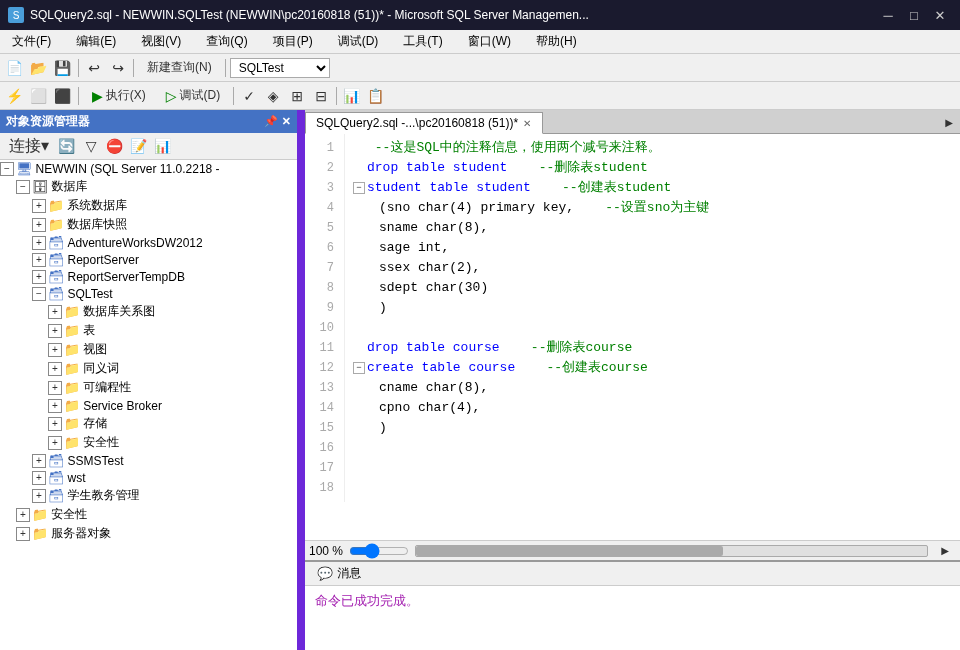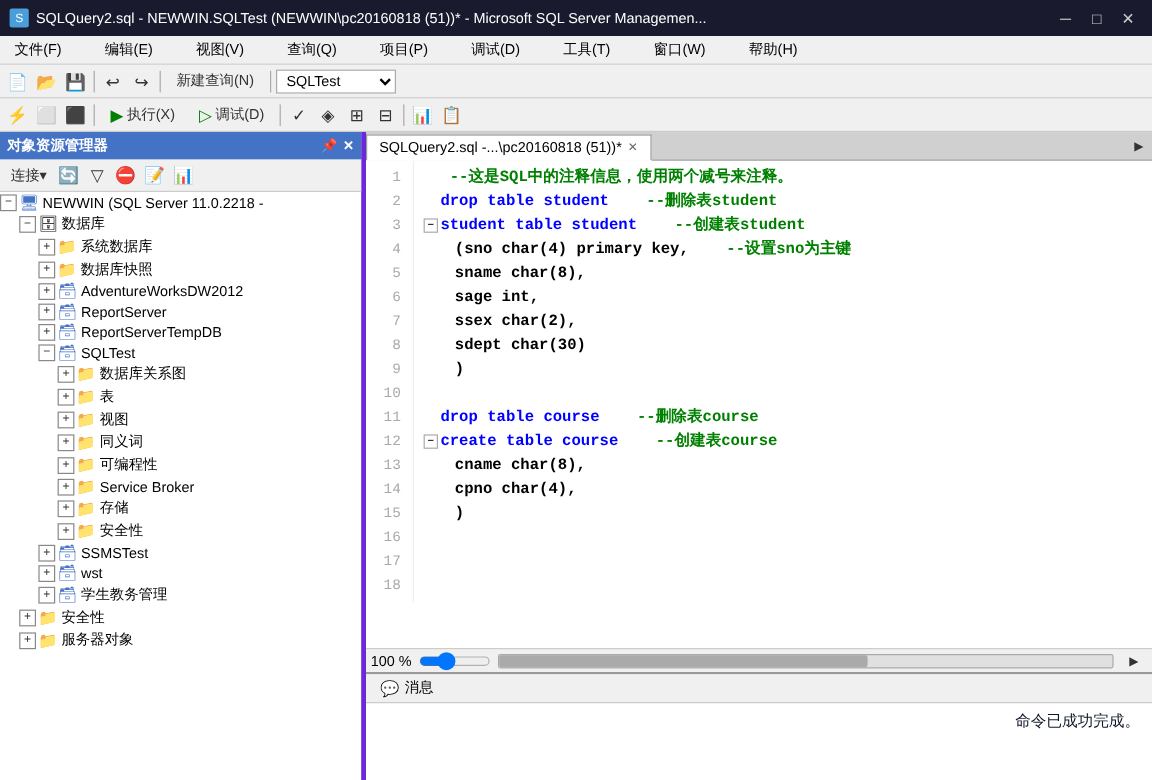--- a/index.html
+++ b/index.html
@@ -22,21 +22,21 @@
     .title-btn { width: 24px; height: 20px; display: flex; align-items: center; justify-content: center; cursor: pointer; font-size: 13px; color: #ccc; }
 
     
     .menu-bar {
       background: #f0f0f0;
       height: 24px;
       display: flex;
       align-items: center;
       padding: 0 4px;
       border-bottom: 1px solid #ccc;
-      gap: 20px;
+      gap: 9px;
     }
     .menu-item { padding: 2px 8px; cursor: pointer; font-size: 12px; }
 
     
     .toolbar {
       background: #f0f0f0;
       height: 28px;
       display: flex;
       align-items: center;
       padding: 2px 4px;
@@ -87,21 +87,21 @@
     .main-layout {
       display: flex;
       height: calc(650px - 30px - 24px - 28px - 28px);
     }
 
     
     .object-explorer {
       width: 305px;
       min-width: 305px;
       background: white;
-      border-right: 4px solid #6d28d9;
+      border-right: 8px solid #6d28d9;
       display: flex;
       flex-direction: column;
     }
     .oe-header {
       background: #4472c4;
       color: white;
       padding: 3px 6px;
       font-size: 12px;
       font-weight: bold;
       display: flex;
@@ -196,21 +196,21 @@
       border-right: 1px solid #eee;
       min-width: 40px;
     }
     .line-number {
       display: block;
       height: 20px;
       line-height: 20px;
       font-size: 12px;
       padding-right: 4px;
     }
-    .code-area { padding: 4px 8px; flex: 1; font-weight: bold; }
+    .code-area { padding: 4px 8px; flex: 1; }
     .code-line {
       height: 20px;
       line-height: 20px;
       white-space: pre;
       display: flex;
       align-items: center;
     }
     .collapse-btn {
       width: 12px; height: 12px;
       border: 1px solid #aaa;
@@ -245,23 +245,22 @@
     .results-tab {
       padding: 1px 8px;
       font-size: 12px;
       cursor: pointer;
       display: flex; align-items: center; gap: 4px;
     }
     .results-tab .results-icon { font-size: 13px; color: #4472c4; }
     .results-content {
       padding: 6px 10px;
       font-size: 13px;
-      color: #0f172a;
+      color: #a21caf;
       flex: 1;
-      text-align: right;
     }
 
     
     ::-webkit-scrollbar { width: 12px; height: 12px; }
     ::-webkit-scrollbar-track { background: #f0f0f0; }
     ::-webkit-scrollbar-thumb { background: #aaa; border: 2px solid #f0f0f0; }
   </style>
 </head>
 <body>
 
@@ -333,21 +332,21 @@
 
   <div class="object-explorer">
     <div class="oe-header">
       <span>对象资源管理器</span>
       <div style="display:flex;gap:4px">
         <span style="cursor:pointer;font-size:11px">📌</span>
         <span style="cursor:pointer;font-size:11px">✕</span>
       </div>
     </div>
     <div class="oe-toolbar">
-      <button class="toolbar-btn" style="width:auto;padding:0 4px;font-size:12px">连接▾</button>
+      <button class="toolbar-btn" style="width:auto;padding:0 4px;font-size:16px">连接▾</button>
       <button class="toolbar-btn">🔄</button>
       <button class="toolbar-btn">▽</button>
       <button class="toolbar-btn">⛔</button>
       <button class="toolbar-btn">📝</button>
       <button class="toolbar-btn">📊</button>
     </div>
     <div class="oe-tree">
 
       <div class="tree-item">
         <div class="tree-expand">−</div>

